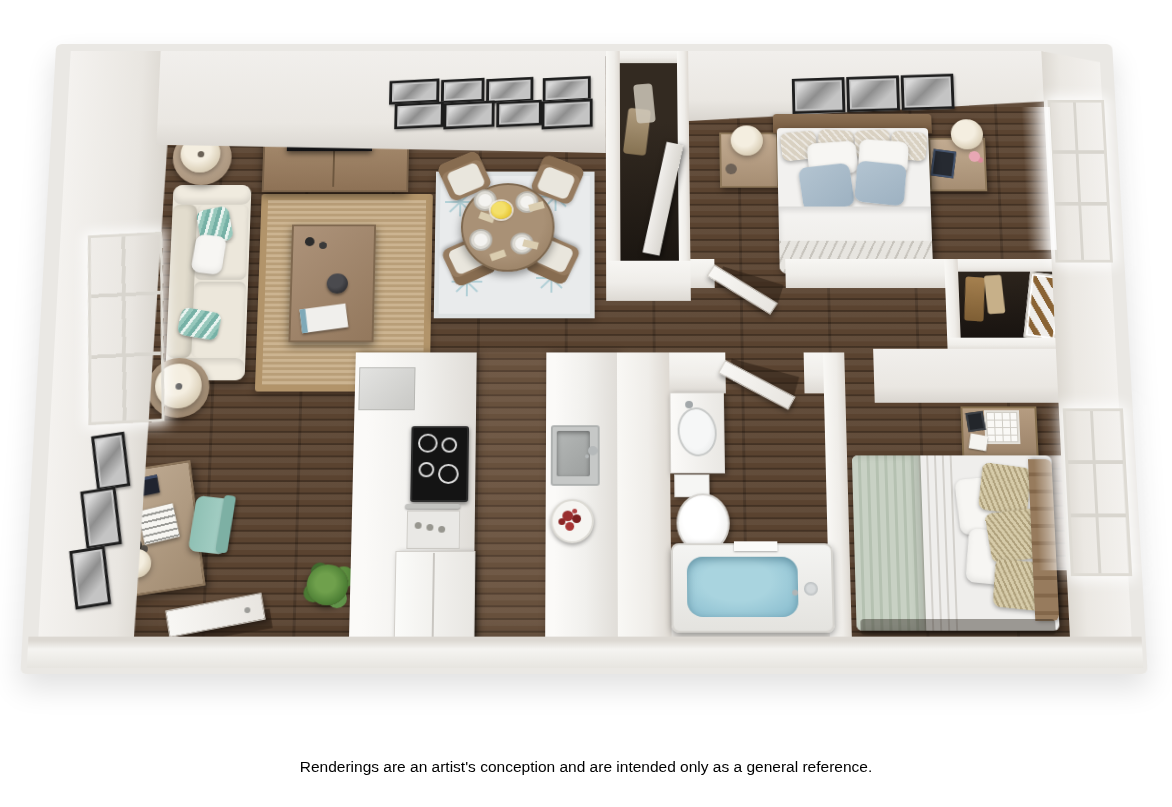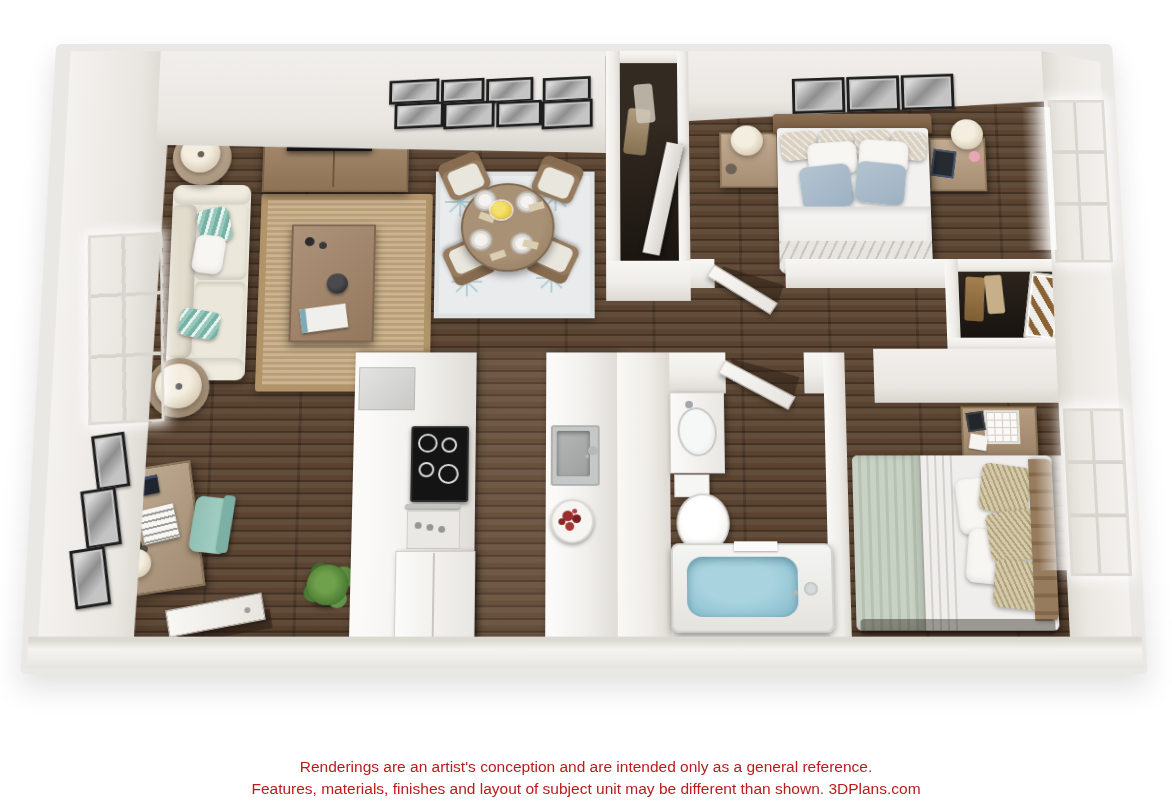--- a/index.html
+++ b/index.html
@@ -18,21 +18,21 @@
   .pillow-white{background:#f7f6f3;border-radius:9px;box-shadow:0 2px 4px rgba(0,0,0,.3), inset 0 -3px 6px rgba(0,0,0,.08);}
   .pillow-blue{background:linear-gradient(145deg,#b3c4d1,#9db1c1);border-radius:9px;box-shadow:0 2px 4px rgba(0,0,0,.3);}
   .pillow-pat{background:#d9d1c2;background-image:repeating-linear-gradient(48deg,rgba(255,255,255,.5) 0 2px,transparent 2px 6px);
               border-radius:8px;box-shadow:0 2px 4px rgba(0,0,0,.3);}
   .pillow-gold{background:#d6cba9;background-image:repeating-linear-gradient(62deg,rgba(128,110,70,.45) 0 2px,transparent 2px 5px);
                border-radius:8px;box-shadow:0 2px 4px rgba(0,0,0,.3);}
   .pillow-teal{background:repeating-linear-gradient(115deg,#76b1a6 0 4px,#e9f4f0 4px 7px,#97c8bc 7px 11px);
                border-radius:8px;box-shadow:0 2px 4px rgba(0,0,0,.35);}
   .doorleaf{background:linear-gradient(90deg,#f8f7f4,#e8e5e0);border:1px solid #cfcbc4;box-shadow:2px 3px 5px rgba(0,0,0,.35);}
   .win{background:linear-gradient(180deg,#ffffff,#f4f3ef);border:3px solid #dedbd4;box-shadow:0 0 14px 4px rgba(255,255,255,.9);}
-  .footer-line{width:100%;text-align:center;color:#b91c1c;font-size:15.5px;line-height:22px;}
+  .footer-line{width:100%;text-align:center;color:#000000;font-size:15.5px;line-height:22px;}
 </style>
 </head>
 <body>
 
 <div class="page">
  <div id="plan" class="a" style="left:36px;top:2px;width:1100px;height:678px;transform:perspective(1400px) rotateX(8deg);transform-origin:50% 100%;">
 
   <div class="a" style="left:-16px;top:-8px;width:1128px;height:680px;background:#eae8e4;border-radius:6px;box-shadow:0 14px 30px rgba(0,0,0,.12);"></div>
 
   <div class="a" style="left:76px;top:6px;width:982px;height:640px;
@@ -305,15 +305,14 @@
        background-image:linear-gradient(180deg,transparent 0 54px,#d8d5ce 54px 58px,transparent 58px 112px,#d8d5ce 112px 116px,transparent 116px),linear-gradient(90deg,transparent 0 24px,#d8d5ce 24px 27px,transparent 27px);"></div>
   <div class="a" style="left:1012px;top:64px;width:30px;height:160px;background:linear-gradient(90deg,rgba(255,255,255,0),rgba(255,255,255,.85));"></div>
   <div class="a win" style="left:1040px;top:396px;width:56px;height:170px;
        background-image:linear-gradient(180deg,transparent 0 52px,#d8d5ce 52px 56px,transparent 56px 108px,#d8d5ce 108px 112px,transparent 112px),linear-gradient(90deg,transparent 0 25px,#d8d5ce 25px 28px,transparent 28px);"></div>
 
   <div class="a" style="left:-10px;top:634px;width:1118px;height:32px;background:linear-gradient(180deg,#dcd8d2 0 12%,#f5f4f1 40%,#e7e5e0 100%);"></div>
  </div>
 
  <div class="a" style="left:0;top:756px;width:1172px;">
    <div class="footer-line">Renderings are an artist's conception and are intended only as a general reference.</div>
-   <div class="footer-line">Features, materials, finishes and layout of subject unit may be different than shown. 3DPlans.com</div>
  </div>
 </div>
 
 </body></html>

